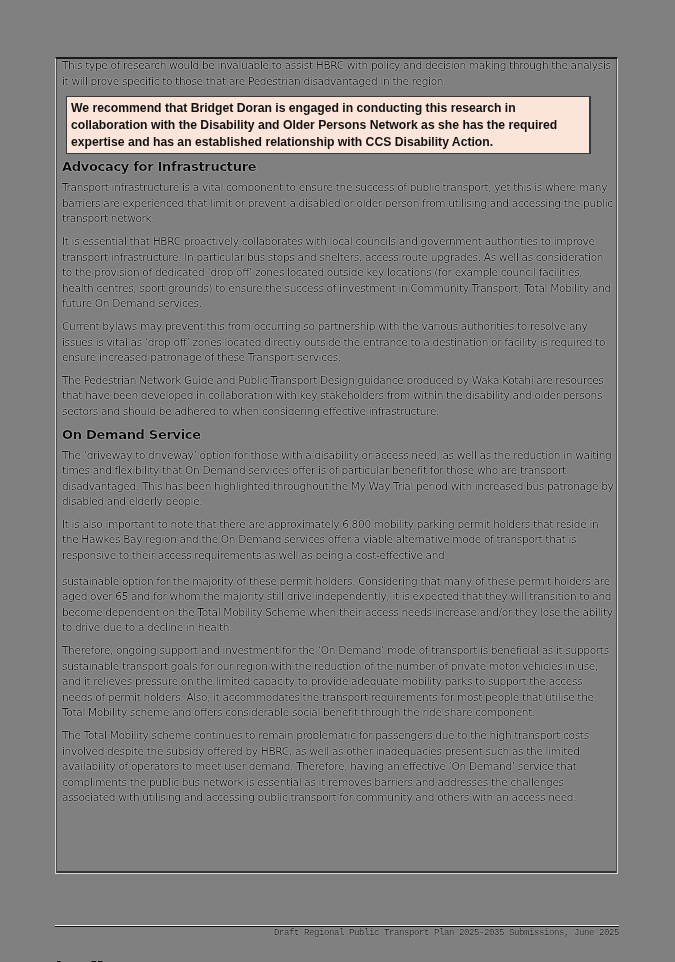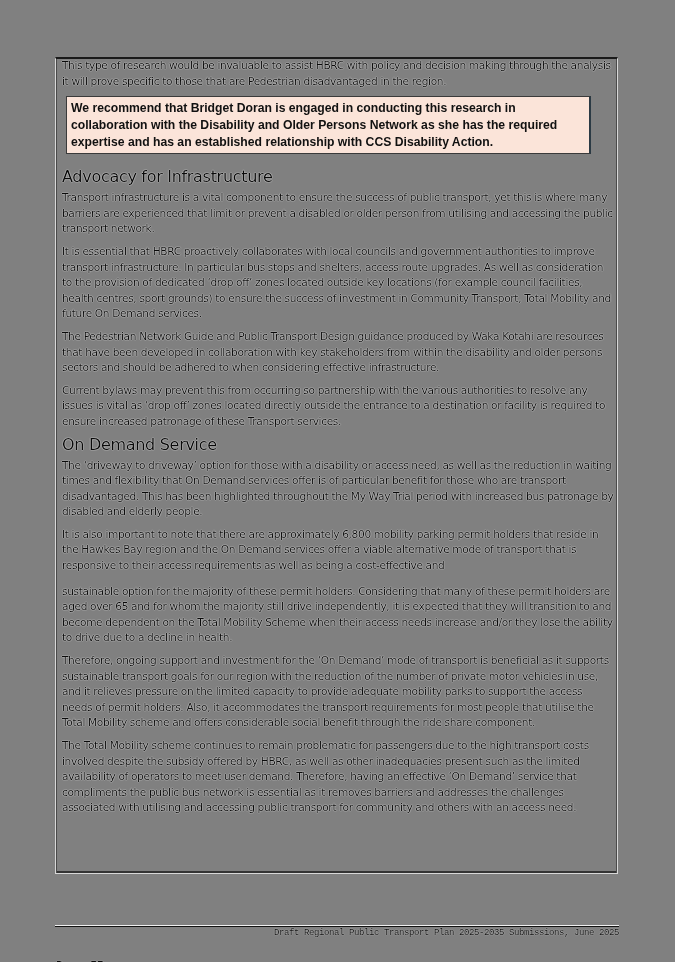--- a/index.html
+++ b/index.html
@@ -35,28 +35,28 @@
       color: #0a0a0a;
       font-size: 10.6px;
       line-height: 15.6px;
       letter-spacing: -0.35px;
       text-shadow: 0 0 1px #ffffff, 0 0 1px #ffffff;
     }
     .content p {
       margin: 0 0 7px 0;
     }
     .content h3 {
-      font-size: 16px;
-      font-weight: normal;
+      font-size: 13px;
+      font-weight: bold;
       margin: 0 0 6px 0;
       line-height: 15px;
       letter-spacing: -0.3px;
     }
     .callout {
-      margin: 4px 0 15px 4px;
+      margin: 4px 0 5px 4px;
       width: 514px;
       background: #fbe4d9;
       border: 1px solid #3a3a3a;
       border-right: 2px solid #2b3a44;
       padding: 3px 4px 2px 4px;
       font-family: "Liberation Sans", sans-serif;
       font-weight: bold;
       font-size: 12.2px;
       line-height: 17px;
       letter-spacing: 0;
@@ -103,22 +103,22 @@
 <div class="frame"></div>
 
 <div class="content">
   <p>This type of research would be invaluable to assist HBRC with policy and decision making through the analysis it will prove specific to those that are Pedestrian disadvantaged in the region.</p>
 
   <div class="callout">We recommend that Bridget Doran is engaged in conducting this research in collaboration with the Disability and Older Persons Network as she has the required expertise and has an established relationship with CCS Disability Action.</div>
 
   <h3>Advocacy for Infrastructure</h3>
   <p>Transport infrastructure is a vital component to ensure the success of public transport, yet this is where many barriers are experienced that limit or prevent a disabled or older person from utilising and accessing the public transport network.</p>
   <p>It is essential that HBRC proactively collaborates with local councils and government authorities to improve transport infrastructure. In particular bus stops and shelters, access route upgrades. As well as consideration to the provision of dedicated ‘drop off’ zones located outside key locations (for example council facilities, health centres, sport grounds) to ensure the success of investment in Community Transport, Total Mobility and future On Demand services.</p>
+  <p>Current bylaws may prevent this from occurring so partnership with the various authorities to resolve any issues is vital as ‘drop off’ zones located directly outside the entrance to a destination or facility is required to ensure increased patronage of these Transport services.</p>
   <p>The Pedestrian Network Guide and Public Transport Design guidance produced by Waka Kotahi are resources that have been developed in collaboration with key stakeholders from within the disability and older persons sectors and should be adhered to when considering effective infrastructure.</p>
-  <p>Current bylaws may prevent this from occurring so partnership with the various authorities to resolve any issues is vital as ‘drop off’ zones located directly outside the entrance to a destination or facility is required to ensure increased patronage of these Transport services.</p>
 
   <h3>On Demand Service</h3>
   <p>The ‘driveway to driveway’ option for those with a disability or access need, as well as the reduction in waiting times and flexibility that On Demand services offer is of particular benefit for those who are transport disadvantaged. This has been highlighted throughout the My Way Trial period with increased bus patronage by disabled and elderly people.</p>
   <p class="p-split">It is also important to note that there are approximately 6,800 mobility parking permit holders that reside in the Hawkes Bay region and the On Demand services offer a viable alternative mode of transport that is responsive to their access requirements as well as being a cost-effective and</p>
   <p>sustainable option for the majority of these permit holders. Considering that many of these permit holders are aged over 65 and for whom the majority still drive independently, it is expected that they will transition to and become dependent on the Total Mobility Scheme when their access needs increase and/or they lose the ability to drive due to a decline in health.</p>
   <p>Therefore, ongoing support and investment for the ‘On Demand’ mode of transport is beneficial as it supports sustainable transport goals for our region with the reduction of the number of private motor vehicles in use, and it relieves pressure on the limited capacity to provide adequate mobility parks to support the access needs of permit holders. Also, it accommodates the transport requirements for most people that utilise the Total Mobility scheme and offers considerable social benefit through the ride share component.</p>
   <p>The Total Mobility scheme continues to remain problematic for passengers due to the high transport costs involved despite the subsidy offered by HBRC, as well as other inadequacies present such as the limited availability of operators to meet user demand. Therefore, having an effective ‘On Demand’ service that compliments the public bus network is essential as it removes barriers and addresses the challenges associated with utilising and accessing public transport for community and others with an access need.</p>
 </div>
 
 <div class="footer-rule"></div>

